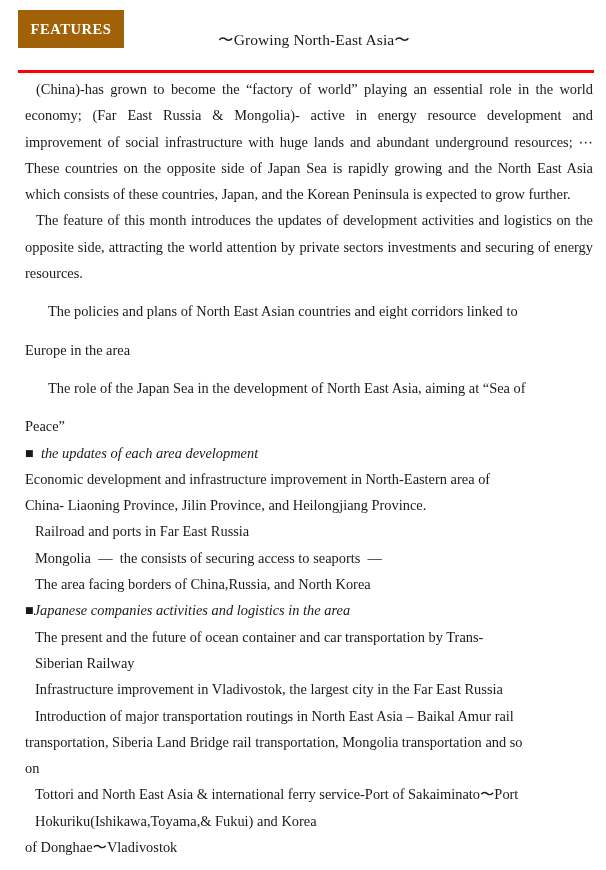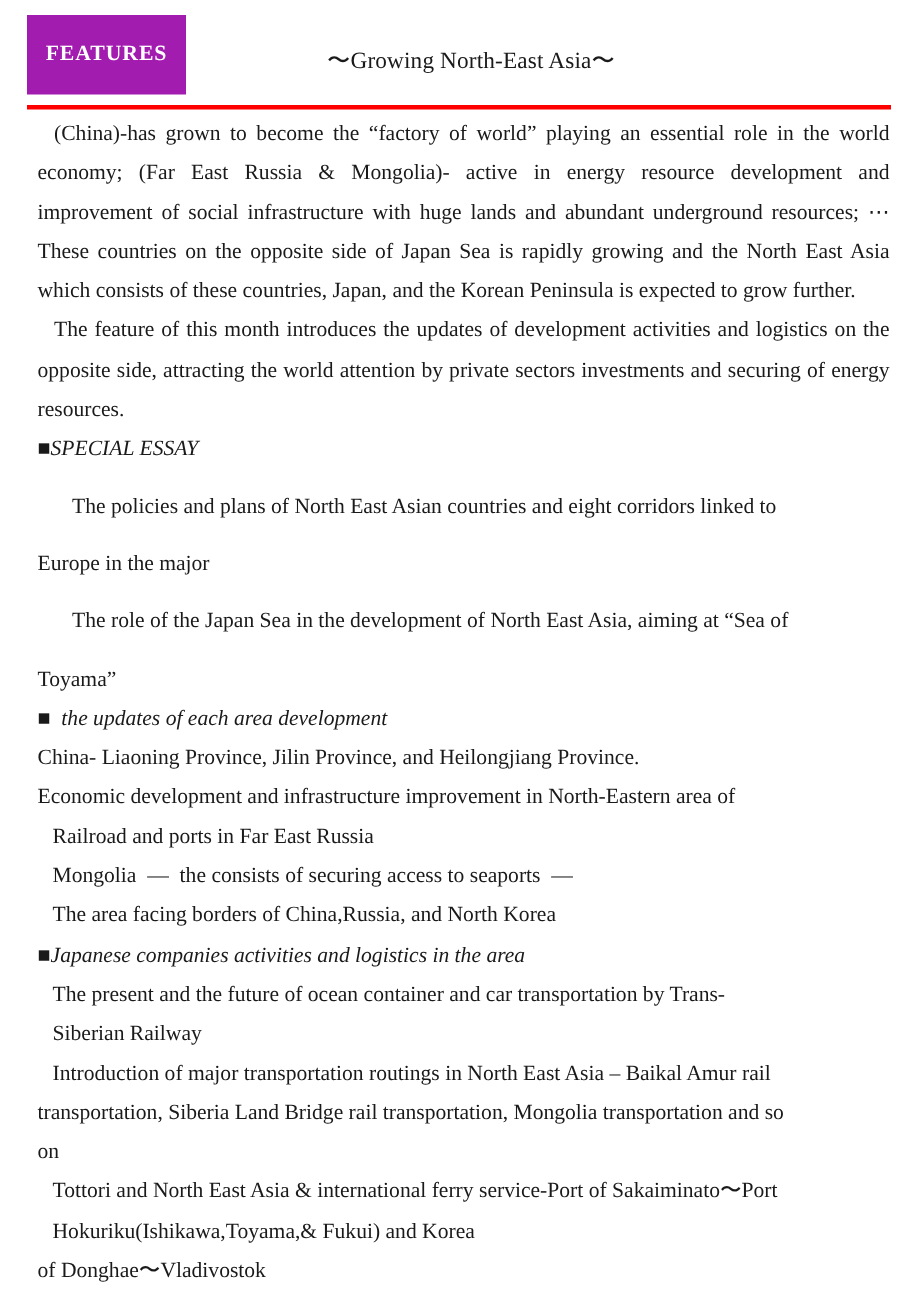--- a/index.html
+++ b/index.html
@@ -19,22 +19,22 @@
   
   .header {
     position: relative;
     height: 76px;
   }
   .features-badge {
     position: absolute;
     left: 18px;
     top: 10px;
     width: 106px;
-    height: 53px;
-    background: #a21caf;
+    height: 38px;
+    background: #a16207;
     display: flex;
     align-items: center;
     justify-content: center;
   }
   .features-badge span {
     color: #ffffff;
     font-family: "Liberation Serif", "DejaVu Serif", serif;
     font-weight: bold;
     font-size: 14.5px;
     letter-spacing: 0.6px;
@@ -113,36 +113,36 @@
   </div>
   <div class="header-title">〜Growing North-East Asia〜</div>
   <div class="header-rule"></div>
 </div>
 
 <div class="body-area">
 
   <p class="para">(China)-has grown to become the “factory of world” playing an essential role in the world economy; (Far East Russia &amp; Mongolia)- active in energy resource development and improvement of social infrastructure with huge lands and abundant underground resources; ⋯ These countries on the opposite side of Japan Sea is rapidly growing and the North East Asia which consists of these countries, Japan, and the Korean Peninsula is expected to grow further.</p>
   <p class="para">The feature of this month introduces the updates of  development activities and logistics on the opposite side, attracting the world attention by private sectors investments and securing of energy resources.</p>
 
-  <div class="sec-head"><span class="sq">■</span><span>SPECIAL ESSAY</span></div>
   <p class="justline">The policies and plans of North East Asian countries and eight corridors linked to</p>
-  <p class="wrapline flush">Europe in the major</p>
+  <p class="wrapline flush">Europe in the area</p>
   <p class="justline">The role of the Japan Sea in the development of North East Asia, aiming at “Sea of</p>
-  <p class="wrapline flush">Toyama”</p>
+  <p class="wrapline flush">Peace”</p>
 
   <div class="sec-head"><span class="sq">■</span><span>  the updates of each area development</span></div>
+  <p class="line ind1">Economic development and infrastructure improvement in North-Eastern area of</p>
   <p class="line">China- Liaoning Province, Jilin Province, and Heilongjiang Province.</p>
-  <p class="line ind1">Economic development and infrastructure improvement in North-Eastern area of</p>
   <p class="line ind2">Railroad and ports in Far East Russia</p>
   <p class="line ind2">Mongolia  —  the consists of securing access to seaports  —</p>
   <p class="line ind2">The area facing borders of China,Russia, and North Korea</p>
 
   <div class="sec-head"><span class="sq">■</span><span>Japanese companies activities and logistics in the area</span></div>
   <p class="line ind2">The present and the future of ocean container and car transportation by Trans-</p>
   <p class="line ind2">Siberian Railway</p>
+  <p class="line ind2">Infrastructure improvement in Vladivostok, the largest city in the Far East Russia</p>
   <p class="line ind2">Introduction of major transportation routings in North East Asia – Baikal Amur rail</p>
   <p class="line">transportation, Siberia Land Bridge rail transportation, Mongolia transportation and so</p>
   <p class="line">on</p>
 
   <p class="line ind2">Tottori and North East Asia &amp; international ferry service-Port of Sakaiminato〜Port</p>
   <p class="line ind2">Hokuriku(Ishikawa,Toyama,&amp; Fukui) and Korea</p>
   <p class="line">of Donghae〜Vladivostok</p>
 
 </div>
 

